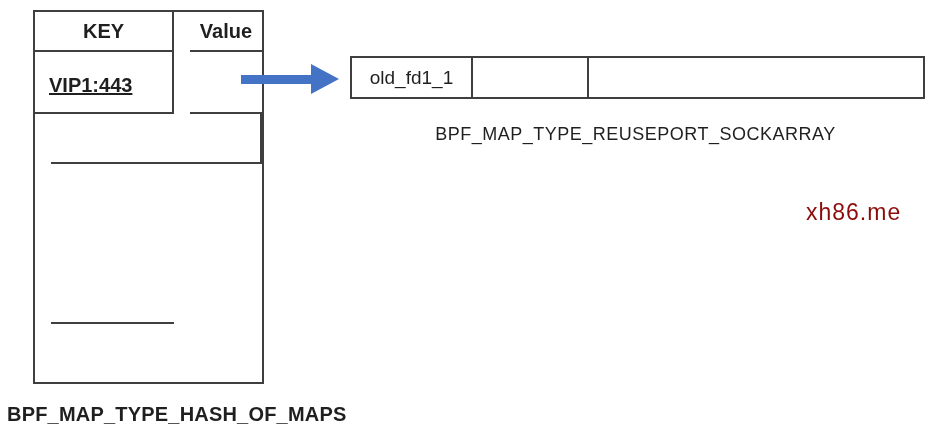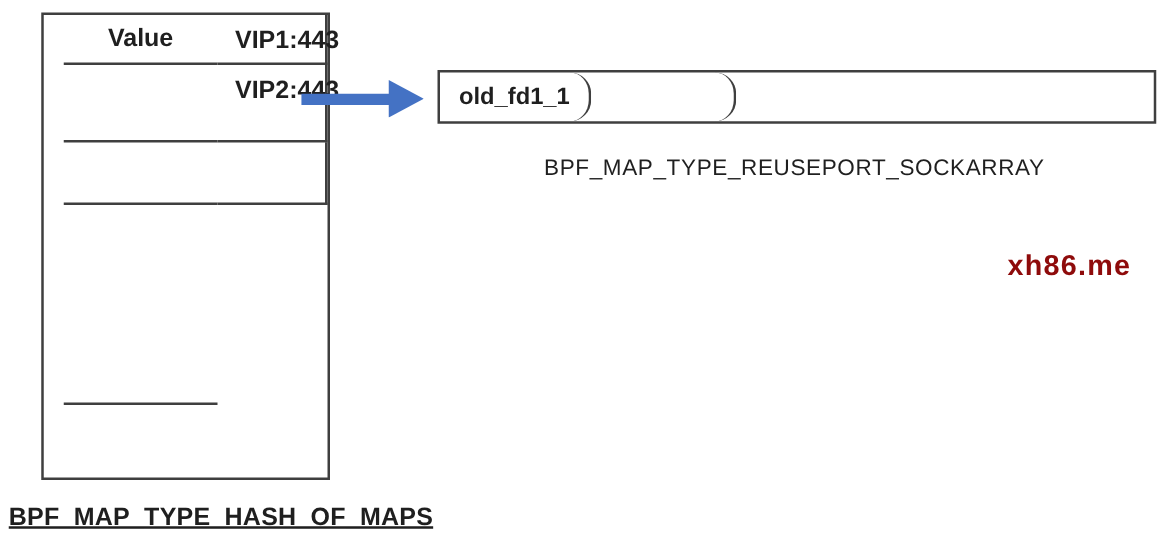--- a/index.html
+++ b/index.html
@@ -31,79 +31,79 @@
     border-bottom:2px solid var(--border);
     box-sizing:border-box;
     font-size:20px;font-weight:600;
   }
   .hash-table .cell.last-col{border-right:none;margin-left:16px;}
   .hash-table .cell.last-row{border-bottom:none;}
   .hash-table .head{
     display:flex;align-items:center;justify-content:center;
   }
   .hash-table .keycell{
-    padding:9px 0 0 14px;
+    padding:22px 0 0 14px;
+    text-decoration:underline;
   }
 
   .hash-caption{
     position:absolute;left:7px;top:403px;
     font-size:20px;font-weight:600;letter-spacing:0.2px;
     white-space:nowrap;
-    text-decoration:underline;
   }
 
   
   .arrow{
     position:absolute;left:241px;top:64px;width:98px;height:30px;
   }
 
   
   .sock-table{
     position:absolute;left:350px;top:56px;
     display:grid;
     grid-template-columns:121px 116px 200px 134px;
     grid-template-rows:39px;
     border:2px solid var(--border);
     background:#ffffff;
   }
   .sock-table .cell{
     border-right:2px solid var(--border);
     box-sizing:border-box;
     display:flex;align-items:center;justify-content:center;
-    font-size:19px;font-weight:700;border-radius:17px;
+    font-size:19px;font-weight:400;
   }
   .sock-table .cell.last-col{border-right:none;}
 
   .sock-caption{
     position:absolute;left:350px;top:124px;width:571px;
     text-align:center;
     font-size:18px;font-weight:400;letter-spacing:0.5px;
     white-space:nowrap;
   }
 
   
   .watermark{
     position:absolute;left:806px;top:199px;
-    font-size:23px;font-weight:700;letter-spacing:1px;
+    font-size:23px;font-weight:400;letter-spacing:1px;
     color:var(--watermark);
     white-space:nowrap;
   }
 </style>
 </head>
 <body>
 
 <div class="canvas">
 
   <div class="hash-table">
+    <div class="cell head">KEY</div>
     <div class="cell head last-col">Value</div>
 
     <div class="cell keycell">VIP1:443</div>
     <div class="cell last-col"></div>
 
-    <div class="cell keycell">VIP2:443</div>
     <div class="cell last-col"></div>
 
     <div class="cell keycell"></div>
     <div class="cell last-col"></div>
 
     <div class="cell last-col last-row"></div>
   </div>
 
   <div class="hash-caption">BPF_MAP_TYPE_HASH_OF_MAPS</div>
 

